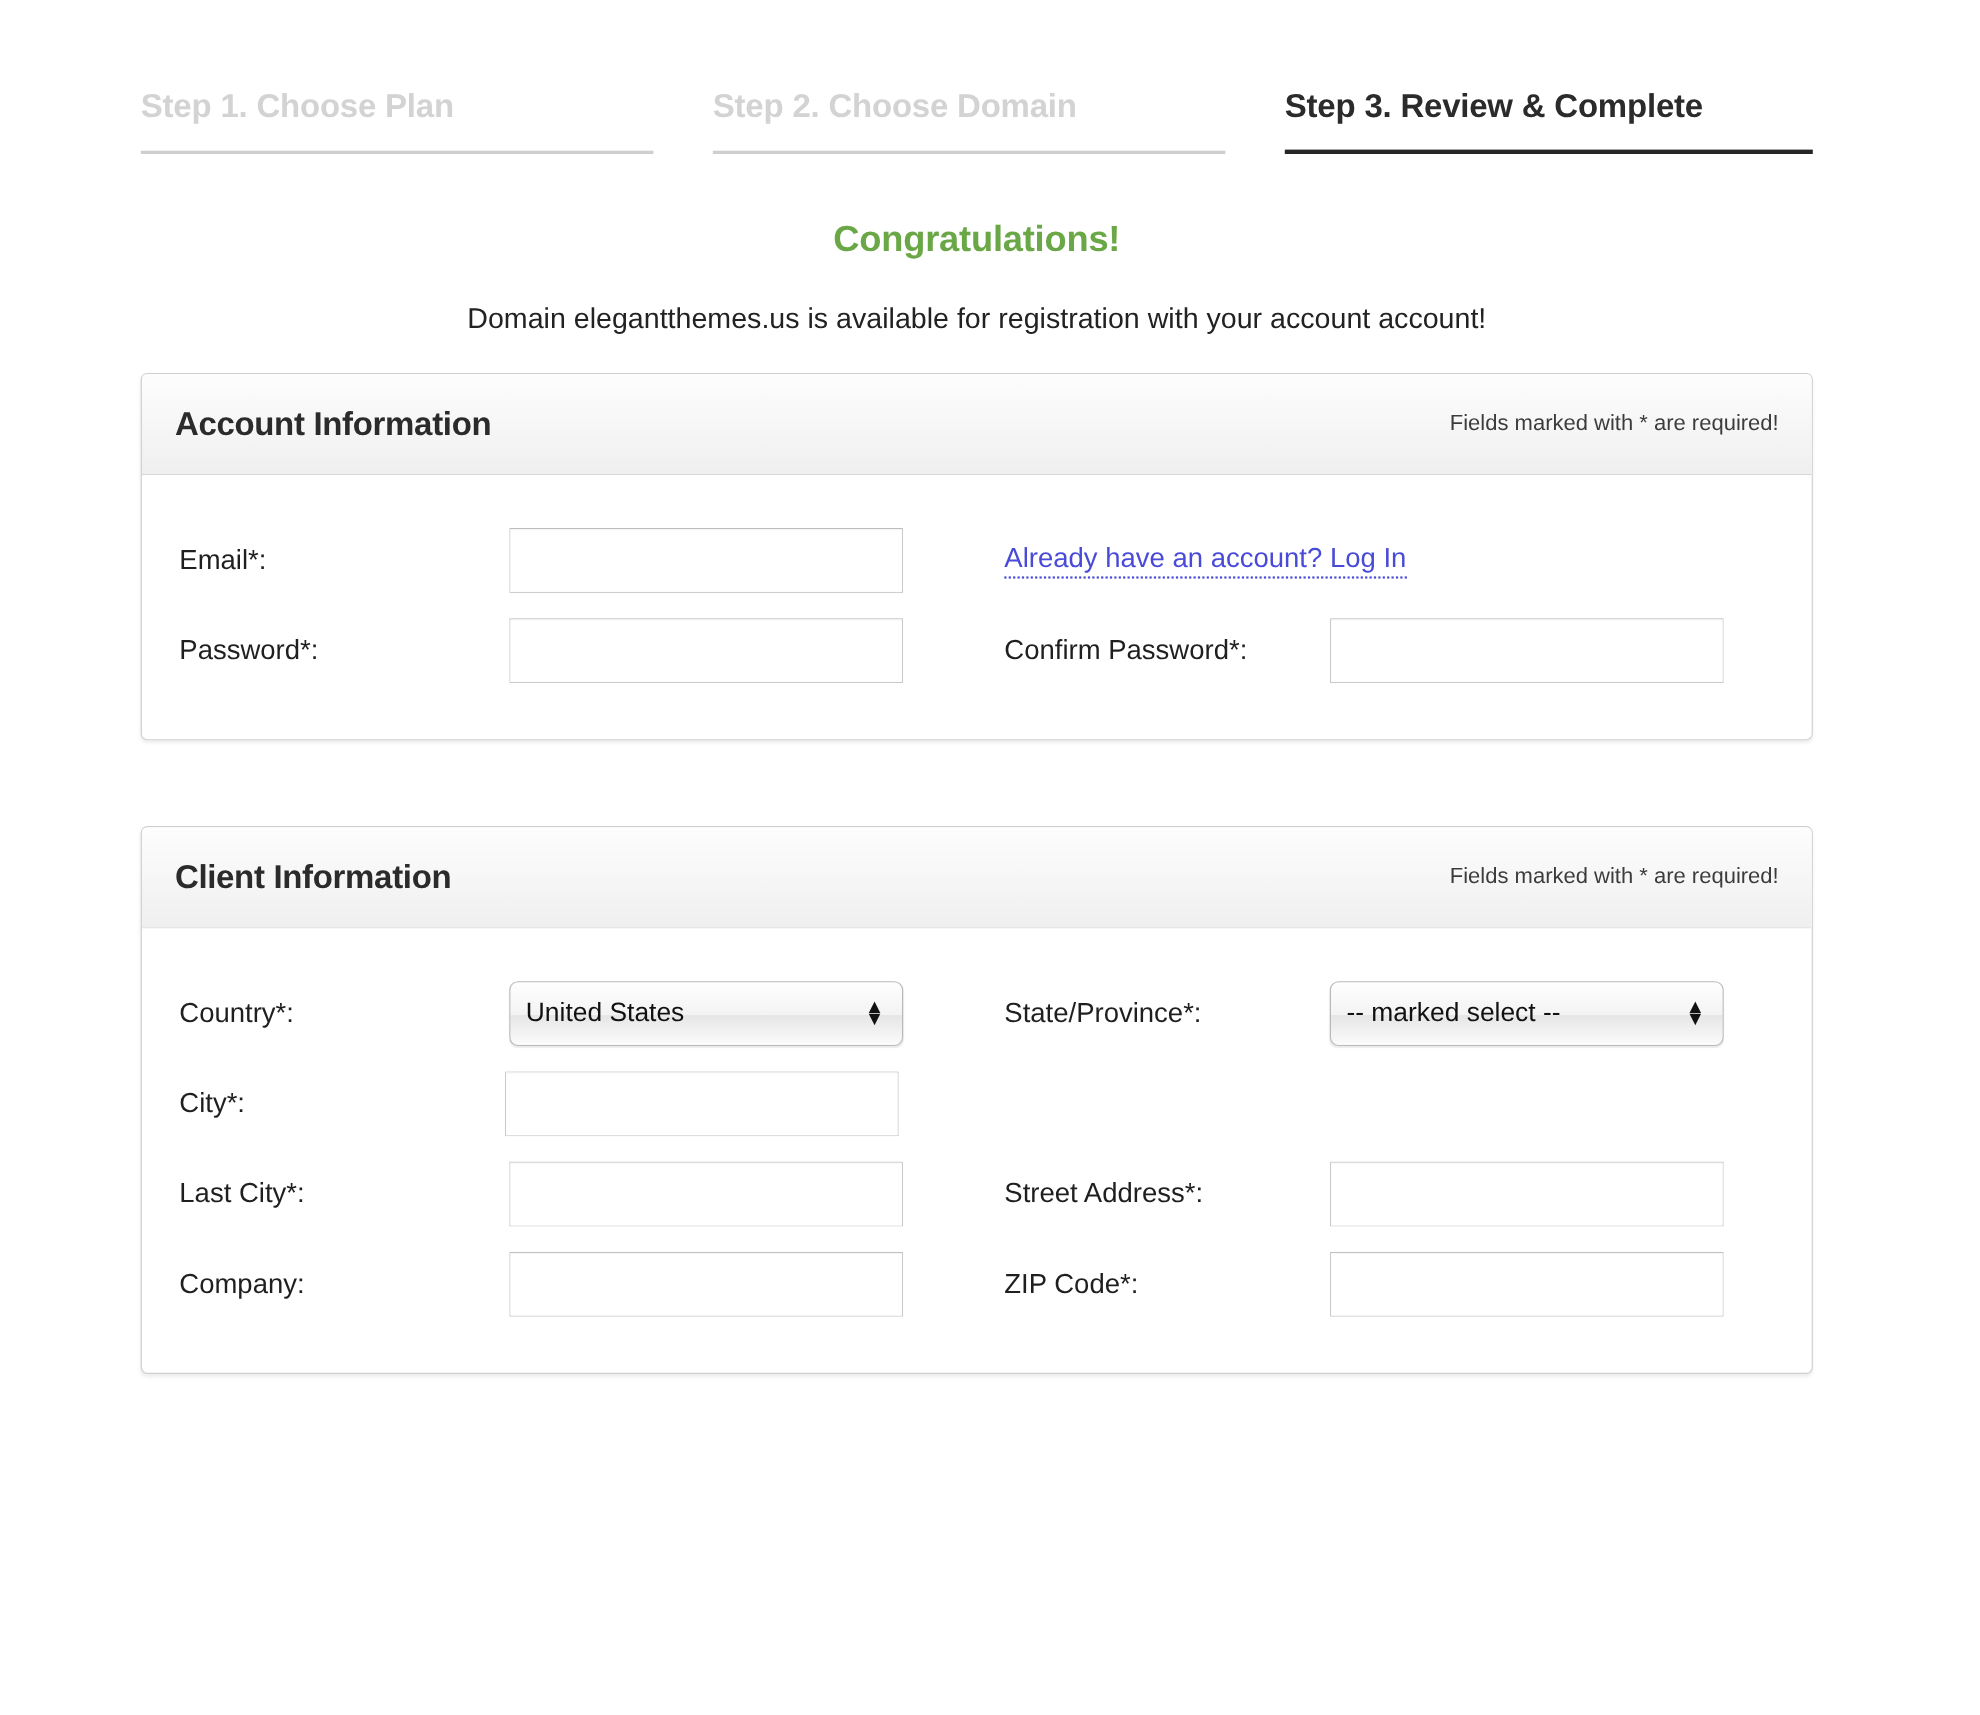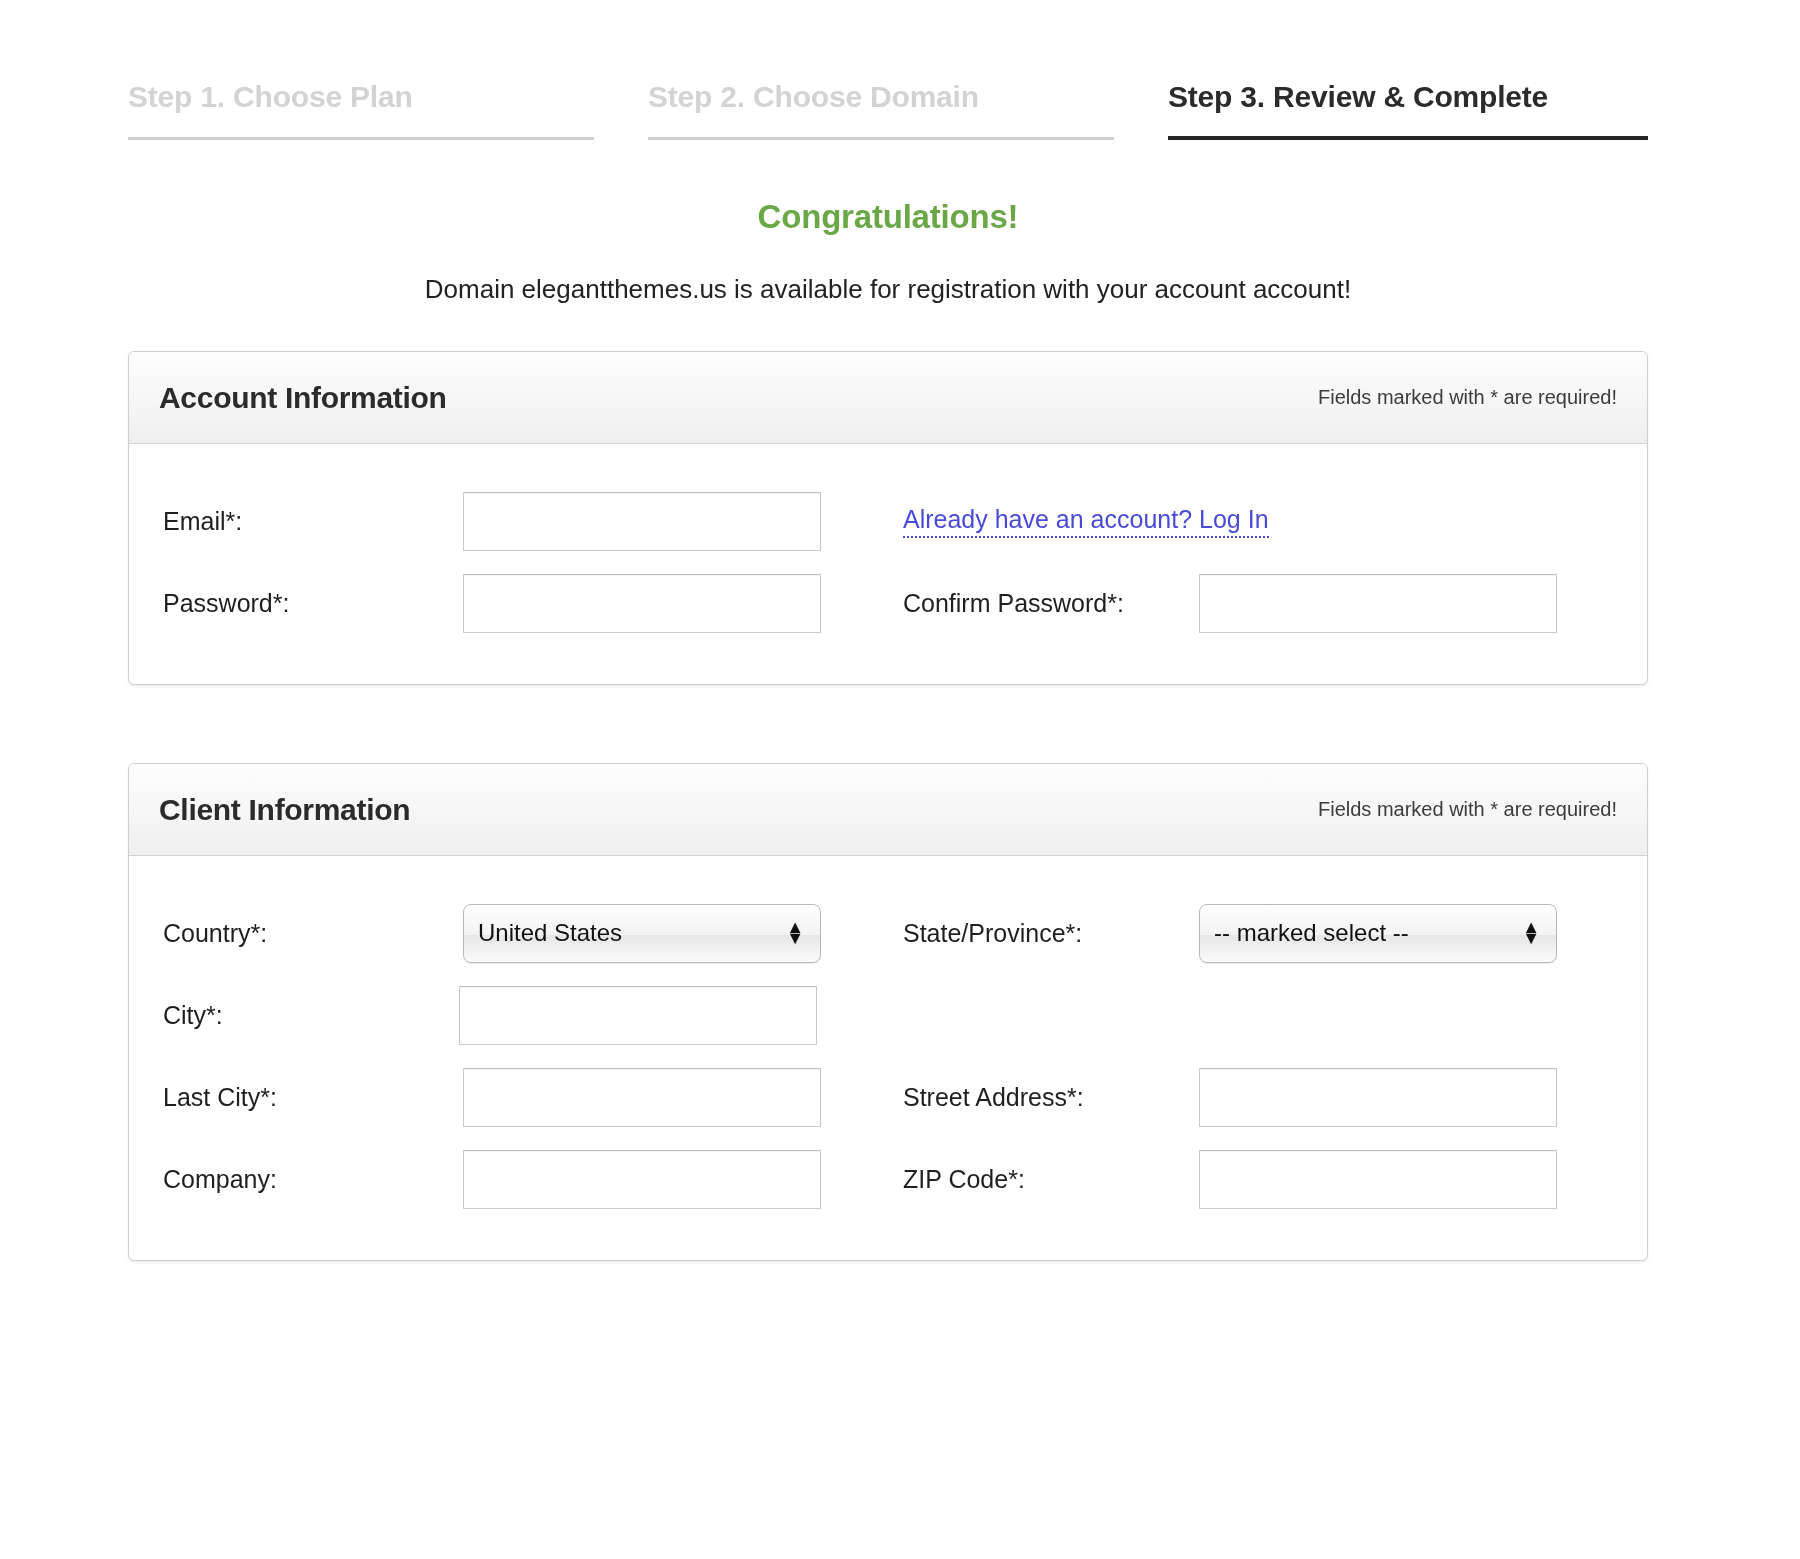--- a/index.html
+++ b/index.html
@@ -64,21 +64,21 @@
   .domain-msg {
     margin-top: 38px;
     text-align: center;
     font-size: 26px;
     color: #222222;
     font-weight: 400;
   }
 
   
   .panel {
-    margin-top: 46px;
+    margin-top: 34px;
     border: 1px solid #cfcfcf;
     border-radius: 6px;
     background: #ffffff;
     box-shadow: 0 2px 3px rgba(0,0,0,0.07);
   }
   .panel-head {
     height: 92px;
     display: flex;
     align-items: center;
     justify-content: space-between;
@@ -98,20 +98,21 @@
     color: #3c3c3c;
     font-weight: 400;
   }
   .panel-body { padding: 36px 34px 40px 34px; }
 
   
   .row {
     display: flex;
     align-items: center;
     min-height: 82px;
+    justify-content: space-between;
   }
   .cell {
     display: flex;
     align-items: center;
     height: 82px;
   }
   .cell-left  { width: 740px; }
   .cell-right { width: 700px; }
 
   .lbl {

